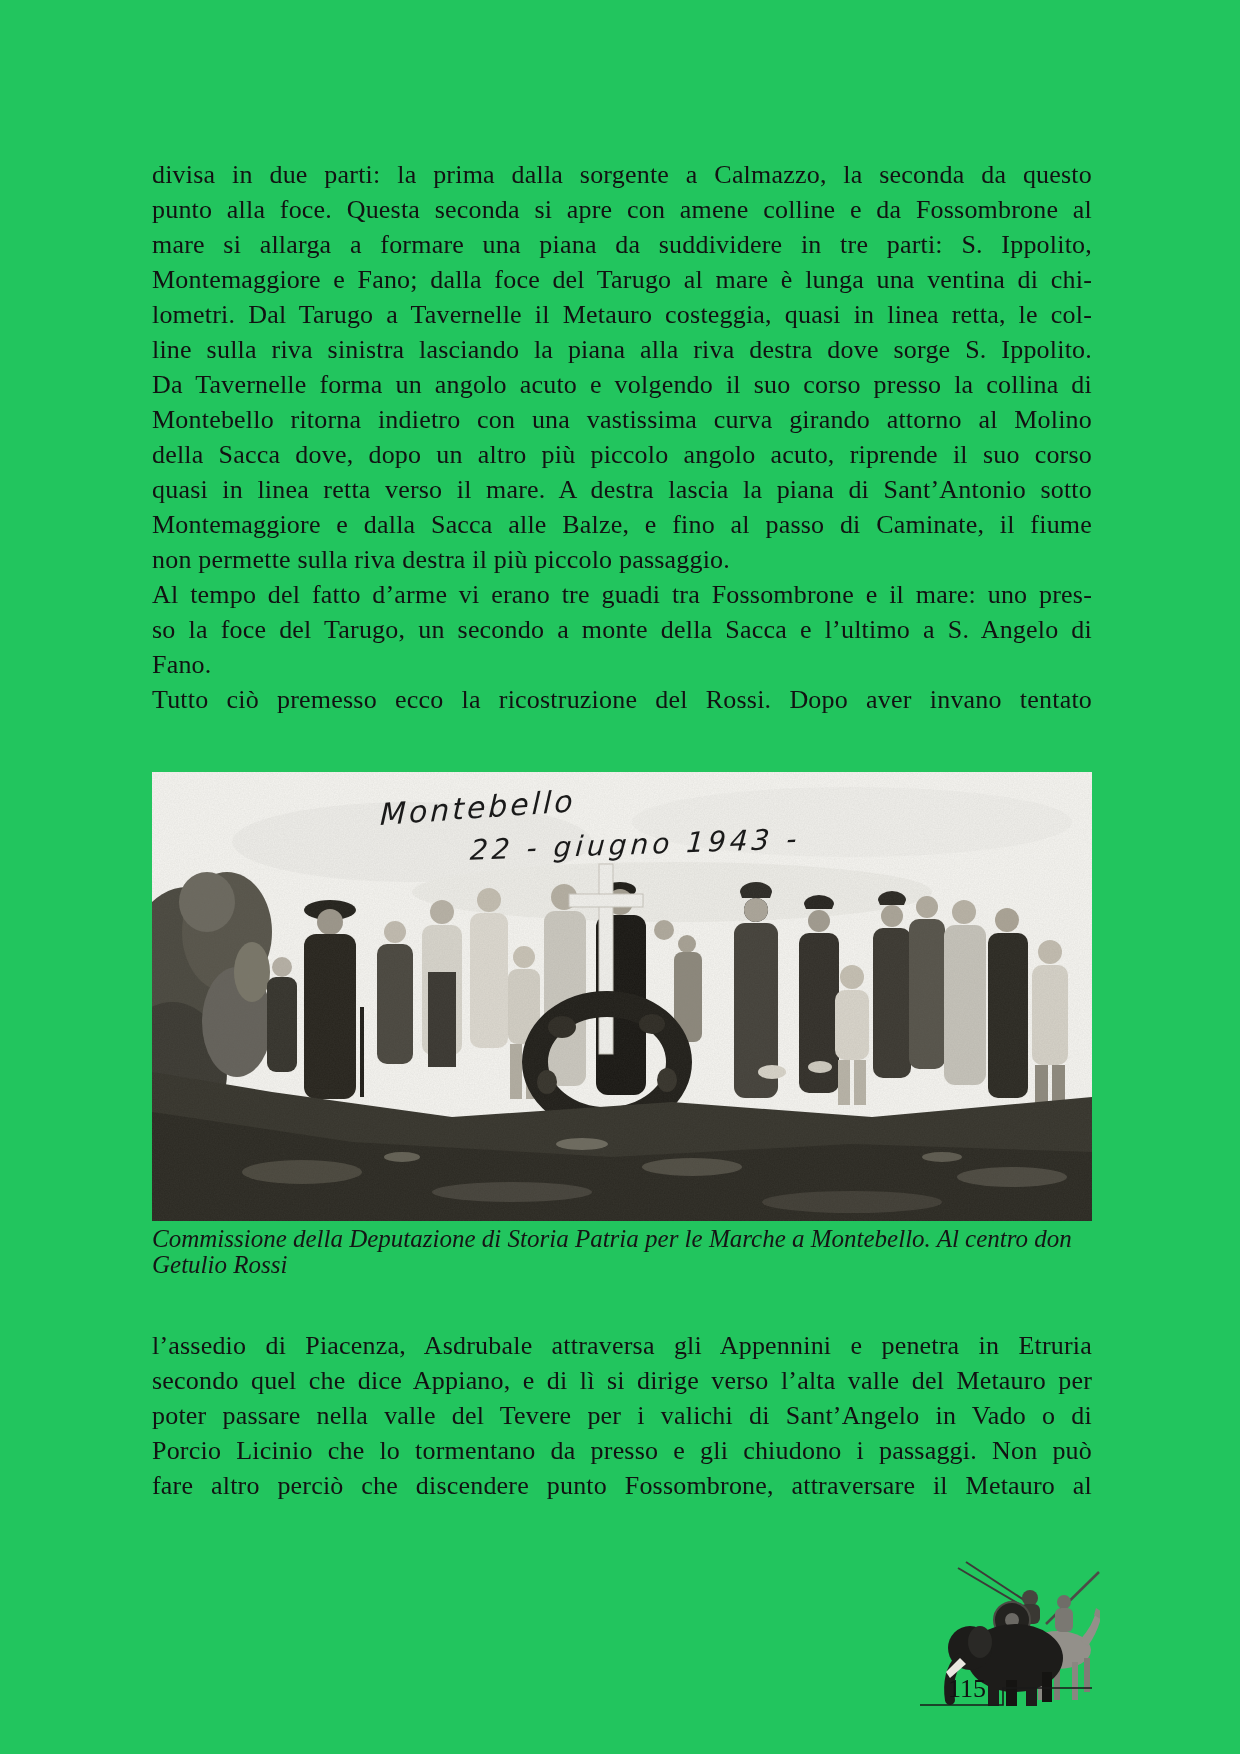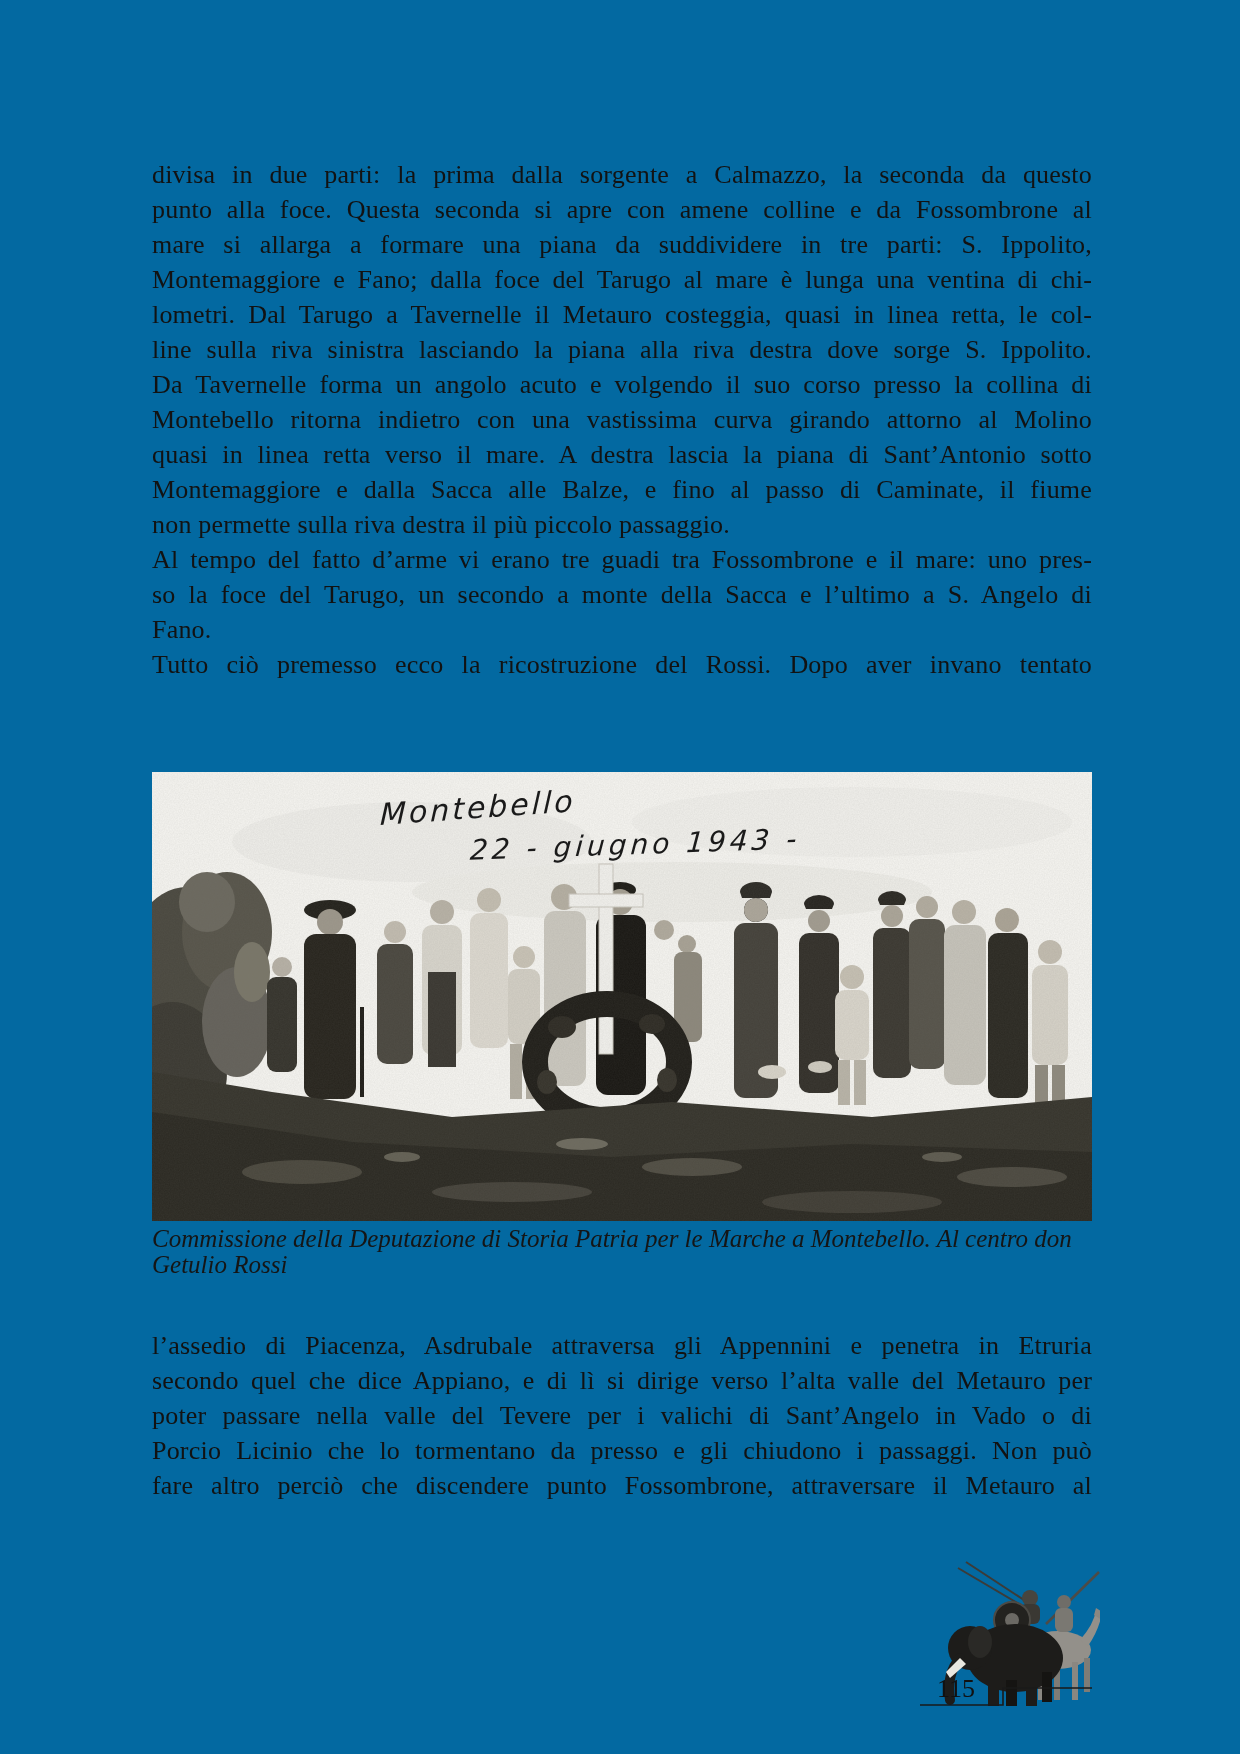--- a/index.html
+++ b/index.html
@@ -1,20 +1,20 @@
 <!DOCTYPE html>
 <html><head>
 <meta charset="utf-8">
 <style>
   html,body{margin:0;padding:0;background:#e9e9e9;}
   .page{
     position:relative;
     width:1240px;height:1754px;
     margin:0 auto;
-    background:#0369a1;
+    background:#22c55e;
     font-family:"Liberation Serif", serif;
     color:#121212;
     overflow:hidden;
   }
   .textblock{
     position:absolute;
     left:152px;width:940px;
     font-size:26px;
     line-height:35px;
   }
@@ -67,38 +67,39 @@
   .footer-emblem{
     position:absolute;
     left:900px;top:1558px;
     width:200px;height:160px;
   }
   .page-number{
     position:absolute;
     left:926px;top:1674px;
     width:60px;
     font-size:26px;
-    text-align:center;
+    text-align:right;
     color:#111;
   }
 </style>
 </head>
 <body>
 
 <div class="page">
 
   <div class="textblock block-top">
     <div class="line">divisa in due parti: la prima dalla sorgente a Calmazzo, la seconda da questo</div>
     <div class="line">punto alla foce. Questa seconda si apre con amene colline e da Fossombrone al</div>
     <div class="line">mare si allarga a formare una piana da suddividere in tre parti: S. Ippolito,</div>
     <div class="line">Montemaggiore e Fano; dalla foce del Tarugo al mare è lunga una ventina di chi-</div>
     <div class="line">lometri. Dal Tarugo a Tavernelle il Metauro costeggia, quasi in linea retta, le col-</div>
     <div class="line">line sulla riva sinistra lasciando la piana alla riva destra dove sorge S. Ippolito.</div>
     <div class="line">Da Tavernelle forma un angolo acuto e volgendo il suo corso presso la collina di</div>
     <div class="line">Montebello ritorna indietro con una vastissima curva girando attorno al Molino</div>
+    <div class="line">della Sacca dove, dopo un altro più piccolo angolo acuto, riprende il suo corso</div>
     <div class="line">quasi in linea retta verso il mare. A destra lascia la piana di Sant’Antonio sotto</div>
     <div class="line">Montemaggiore e dalla Sacca alle Balze, e fino al passo di Caminate, il fiume</div>
     <div class="line short">non permette sulla riva destra il più piccolo passaggio.</div>
     <div class="line">Al tempo del fatto d’arme vi erano tre guadi tra Fossombrone e il mare: uno pres-</div>
     <div class="line">so la foce del Tarugo, un secondo a monte della Sacca e l’ultimo a S. Angelo di</div>
     <div class="line short">Fano.</div>
     <div class="line">Tutto ciò premesso ecco la ricostruzione del Rossi. Dopo aver invano tentato</div>
   </div>
 
   <div class="photo">

